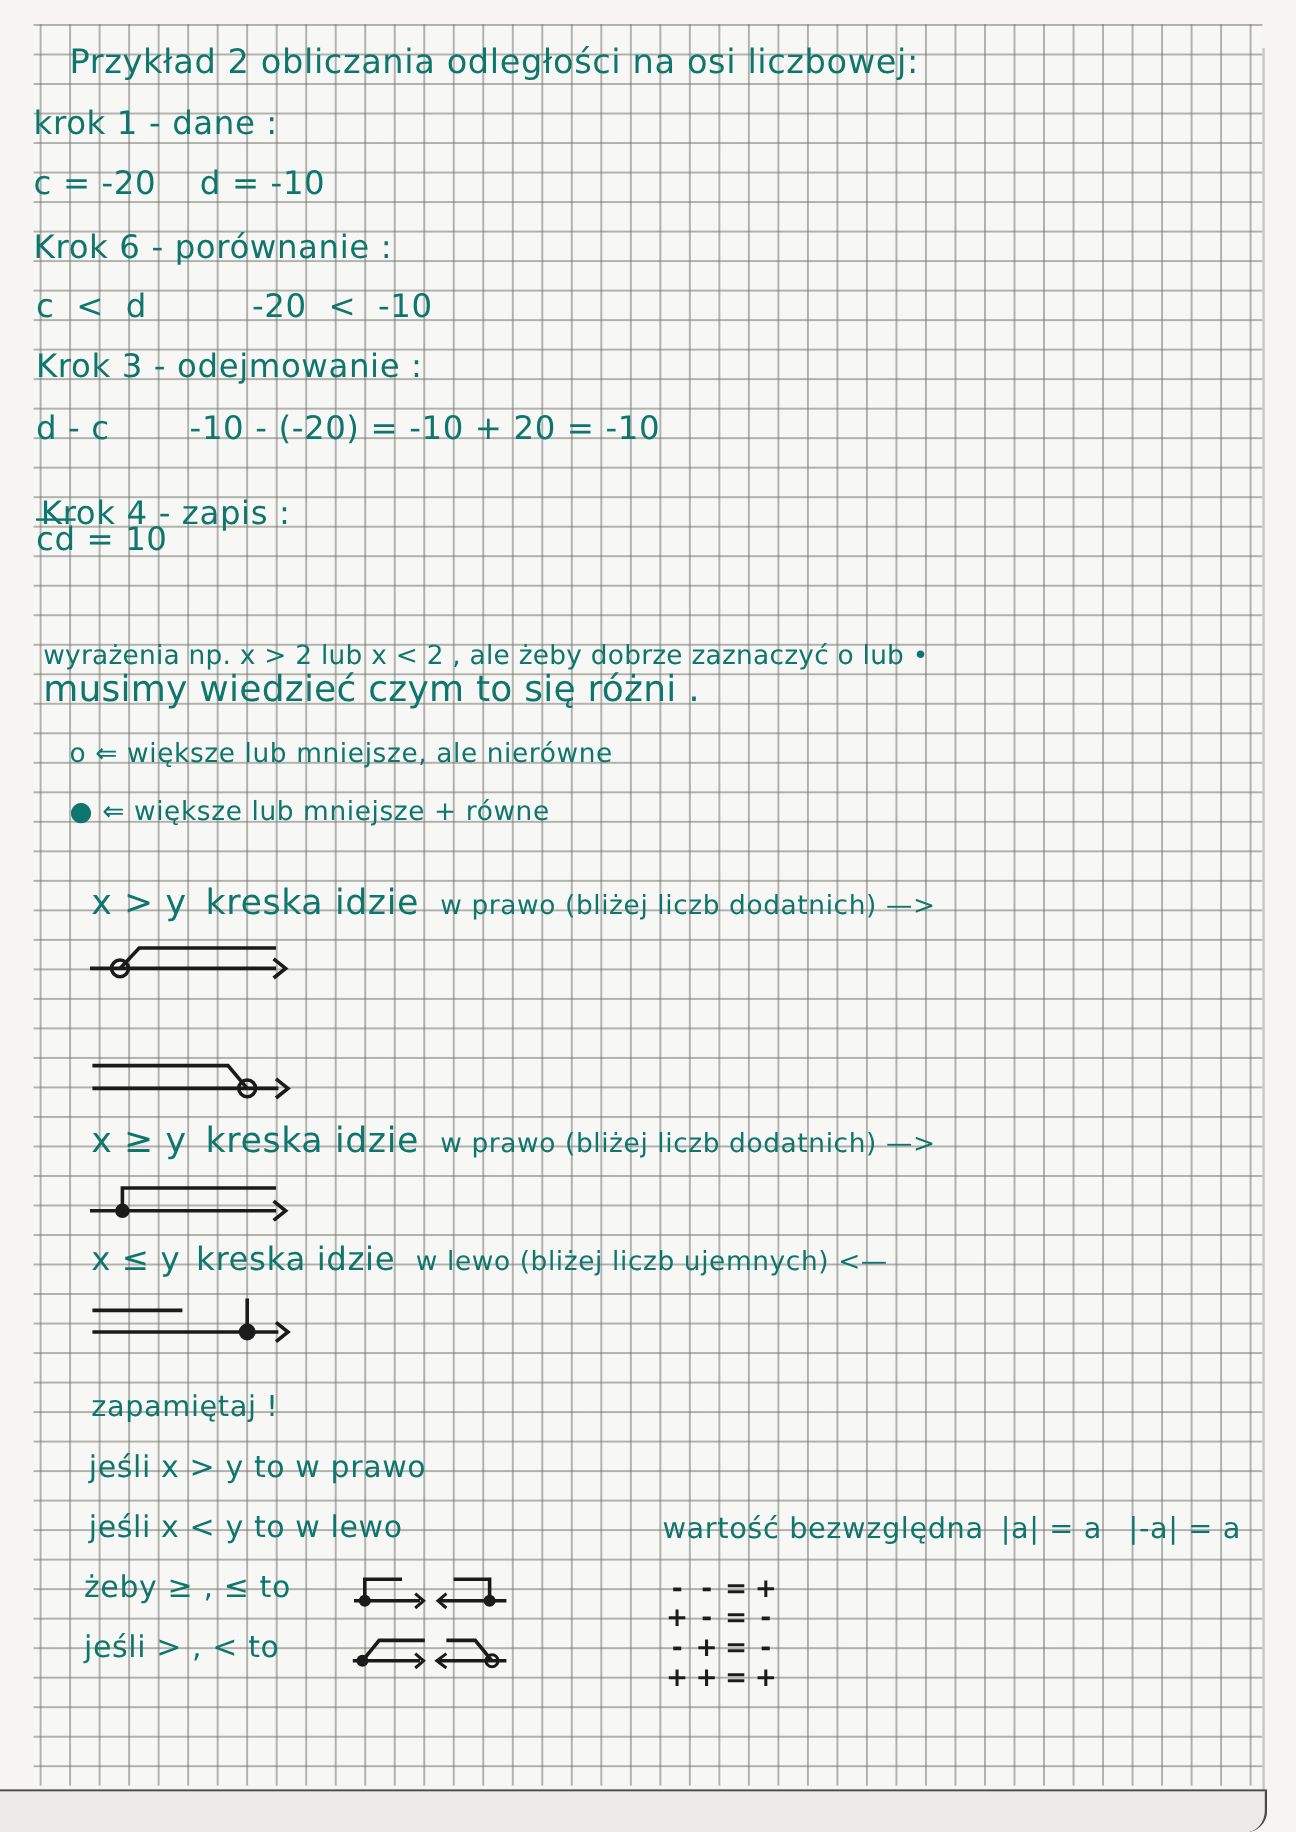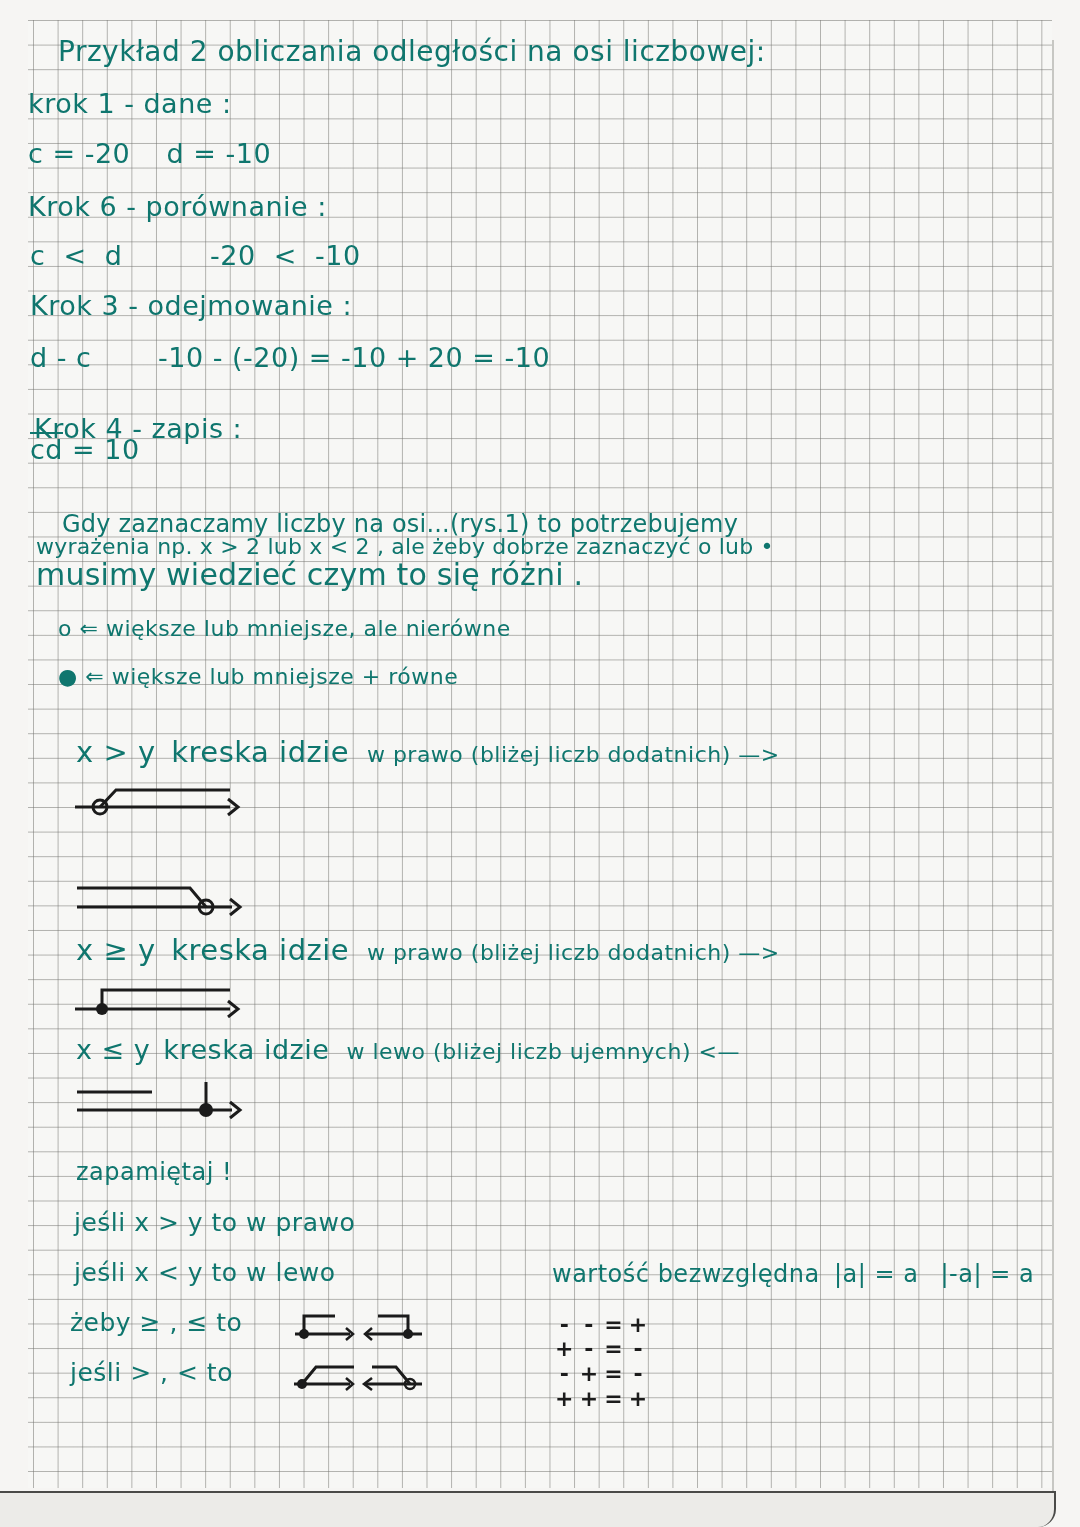--- a/index.html
+++ b/index.html
@@ -69,21 +69,20 @@
 
   <div class="line" style="left:30px; top:292px;">Krok 3 - odejmowanie :</div>
   <div class="line" style="left:30px; top:344px;">d - c</div>
   <div class="line" style="left:158px; top:344px;">-10 - (-20) = -10 + 20 = -10</div>
 
   <div class="line" style="left:34px; top:392px;margin-top:23px;">Krok 4 - zapis :</div>
   <div class="line" style="left:30px; top:436px;">
     <span class="over">cd</span><span> = 10</span>
   </div>
 
-  <div class="line xs" style="left:62px; top:512px; font-size:24px;">Gdy zaznaczamy liczby na osi...(rys.1) to potrzebujemy</div>
   <div class="line xs" style="left:36px; top:536px; font-size:22px;">wyrażenia np. x &gt; 2  lub x &lt; 2 , ale żeby dobrze zaznaczyć o lub •</div>
   <div class="line xs" style="left:36px; top:560px; font-size:30px;">musimy wiedzieć czym to się różni .</div>
 
   <div class="line sm" style="left:58px; top:618px;">
     <span>o</span>
     <span>⇐</span>
     <span>większe lub mniejsze, ale nierówne</span>
   </div>
   <div class="line sm" style="left:58px; top:666px;">
     <span>●</span>

